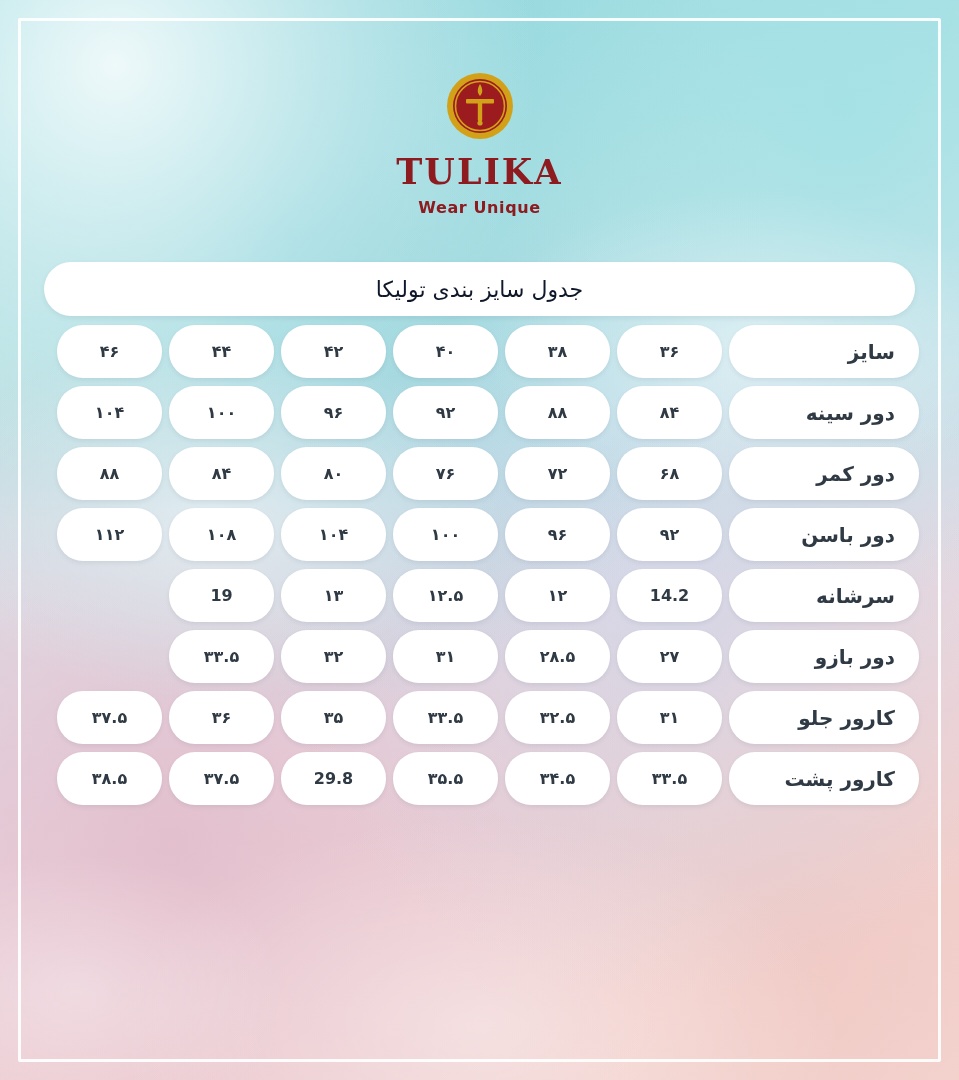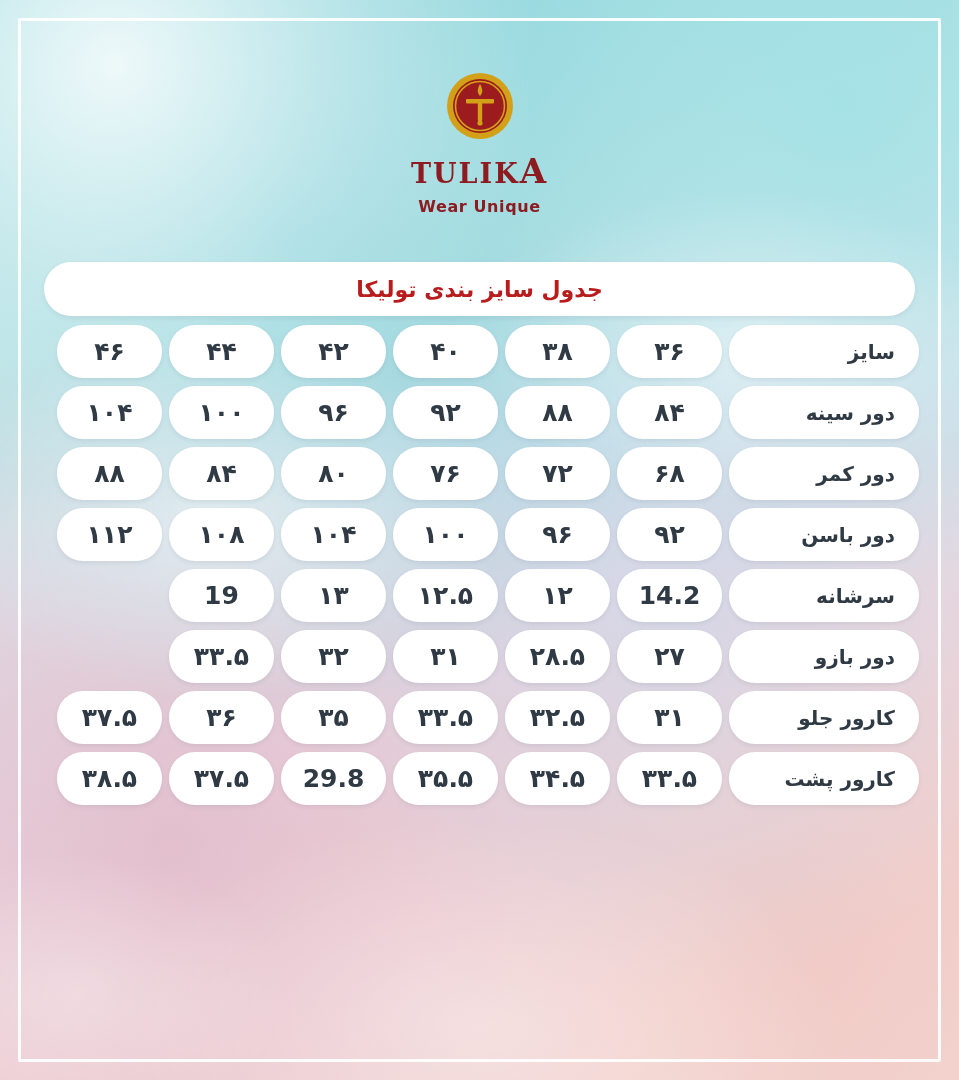--- a/index.html
+++ b/index.html
@@ -83,21 +83,21 @@
   .logo-mark svg { display: block; }
   .brand-name {
     margin-top: 14px;
     font-family: "DejaVu Serif", "Liberation Serif", serif;
     font-size: 34px;
     letter-spacing: 2px;
     color: #8d1b20;
     font-weight: 700;
     line-height: 1;
   }
-  .brand-name .small { font-size: 27px; }
+  .brand-name .small { font-size: 35px; }
   .brand-tag {
     margin-top: 9px;
     font-family: "DejaVu Sans", "Liberation Sans", sans-serif;
     font-size: 16px;
     font-weight: 700;
     letter-spacing: 0.6px;
     color: #8d1b20;
   }
 
   
@@ -110,22 +110,22 @@
     background: #ffffff;
     border-radius: 27px;
     box-shadow: 0 2px 5px rgba(70,90,110,0.10);
     display: flex;
     align-items: center;
     justify-content: center;
   }
   .title-pill span {
     font-family: "DejaVu Sans", "Liberation Sans", sans-serif;
     font-size: 22px;
-    font-weight: 700;
-    color: #b91c1c;
+    font-weight: 400;
+    color: #0f172a;
     direction: rtl;
   }
 
   
   .table {
     position: absolute;
     top: 325px;
     left: 40px;
     width: 879px;
   }
@@ -156,21 +156,21 @@
   .cell.value {
     width: 105px;
   }
   .cell span {
     font-family: "DejaVu Sans", "Liberation Sans", sans-serif;
     font-size: 20px;
     font-weight: 700;
     color: #2f3a44;
     direction: rtl;
   }
-  .cell.value span { font-size: 25px; }
+  .cell.value span { font-size: 16px; }
 </style>
 </head>
 <body>
 
 <div class="page">
   <div class="frame"></div>
 
   <div class="content">
 
     <div class="logo-block">

